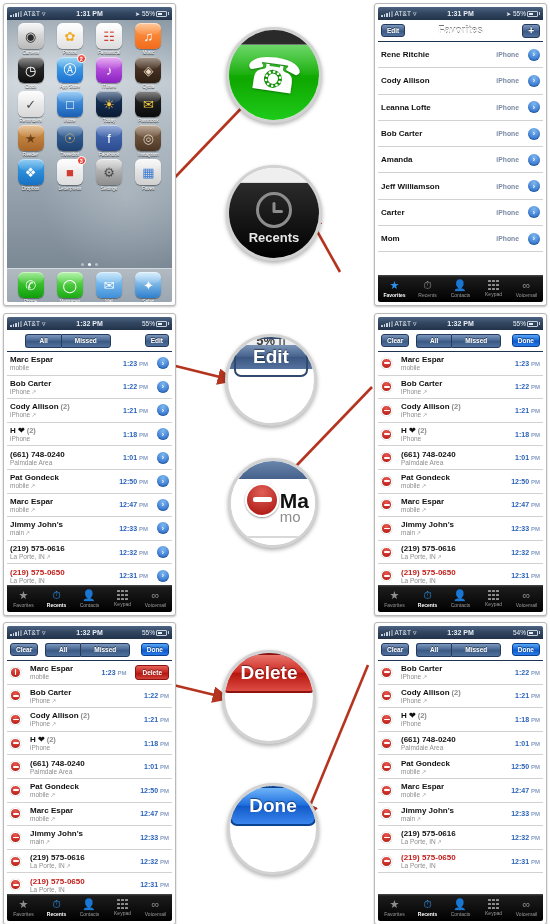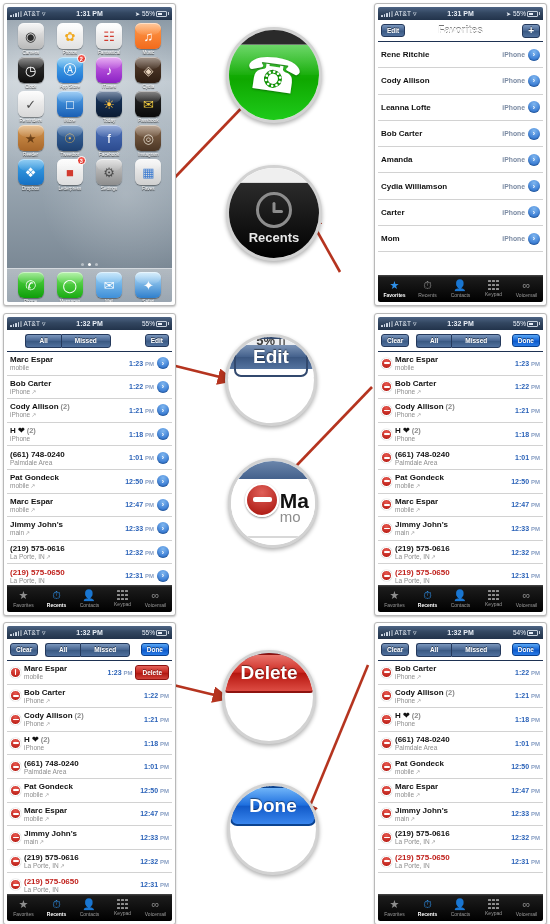--- a/index.html
+++ b/index.html
@@ -75,21 +75,21 @@
                border-color:#09408f; }
   .seg { display:flex; margin:0 auto; position:relative; z-index:2; }
   .seg div { font-size:6.5px; color:#fff; font-weight:bold; padding:2.5px 13px;
     border:1px solid #24395c; text-shadow:0 -1px 0 rgba(0,0,0,.5);
     background:linear-gradient(180deg,#7b97bd,#44628e 50%,#395881 51%,#51719e); }
   .seg div:first-child { border-radius:3px 0 0 3px; border-right:none; }
   .seg div:last-child { border-radius:0 3px 3px 0; }
 
   
   .list { flex:1; overflow:hidden; background:#fff; }
-  .row { display:flex; align-items:center; gap:3px; padding:0 3px; height:23.6px;
+  .row { display:flex; align-items:center; gap:9px; padding:0 3px; height:23.6px;
     border-bottom:1px solid #d2d2d2; position:relative; }
   .row.fav { height:26.3px; }
   .row-main { flex:1; min-width:0; display:flex; flex-direction:column; justify-content:center; }
   .row-name { font-size:8px; font-weight:bold; color:#111; white-space:nowrap; overflow:hidden;
     display:flex; align-items:center; gap:2px; }
   .row-name .cnt { color:#8b8b8b; font-weight:bold; font-size:7.5px; }
   .row-name.missed { color:#c0211c; }
   .row-sub { font-size:6.5px; color:#8d8d8d; white-space:nowrap; display:flex; align-items:center; gap:1px; }
   .row-time { font-size:7px; color:#2a62b8; font-weight:bold; white-space:nowrap; }
   .row-time em { font-style:normal; color:#8aa0c4; font-size:6px; }
@@ -447,21 +447,21 @@
           </div>
           <div class="row fav">
             <div class="row-main">
               <div class="row-name">Amanda</div>
             </div>
             <span class="fav-kind">iPhone</span>
             <span class="disc">›</span>
           </div>
           <div class="row fav">
             <div class="row-main">
-              <div class="row-name">Cydia Williamson</div>
+              <div class="row-name">Jeff Williamson</div>
             </div>
             <span class="fav-kind">iPhone</span>
             <span class="disc">›</span>
           </div>
           <div class="row fav">
             <div class="row-main">
               <div class="row-name">Carter</div>
             </div>
             <span class="fav-kind">iPhone</span>
             <span class="disc">›</span>

